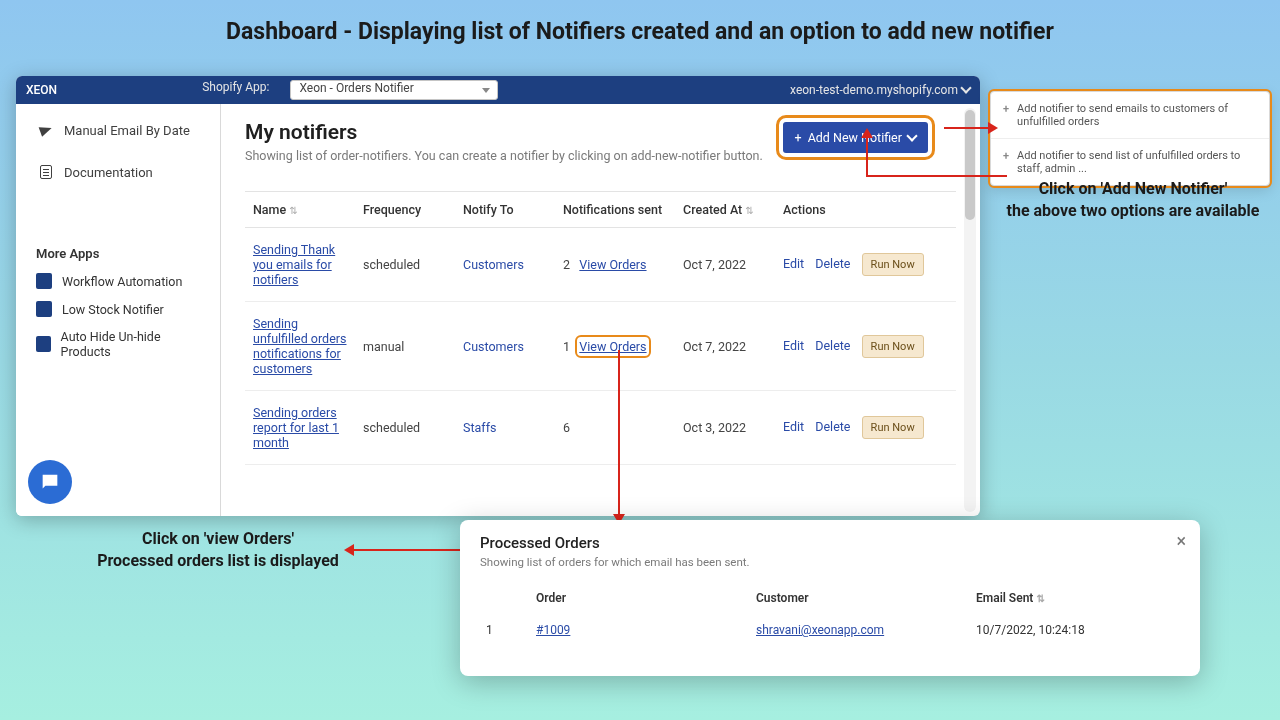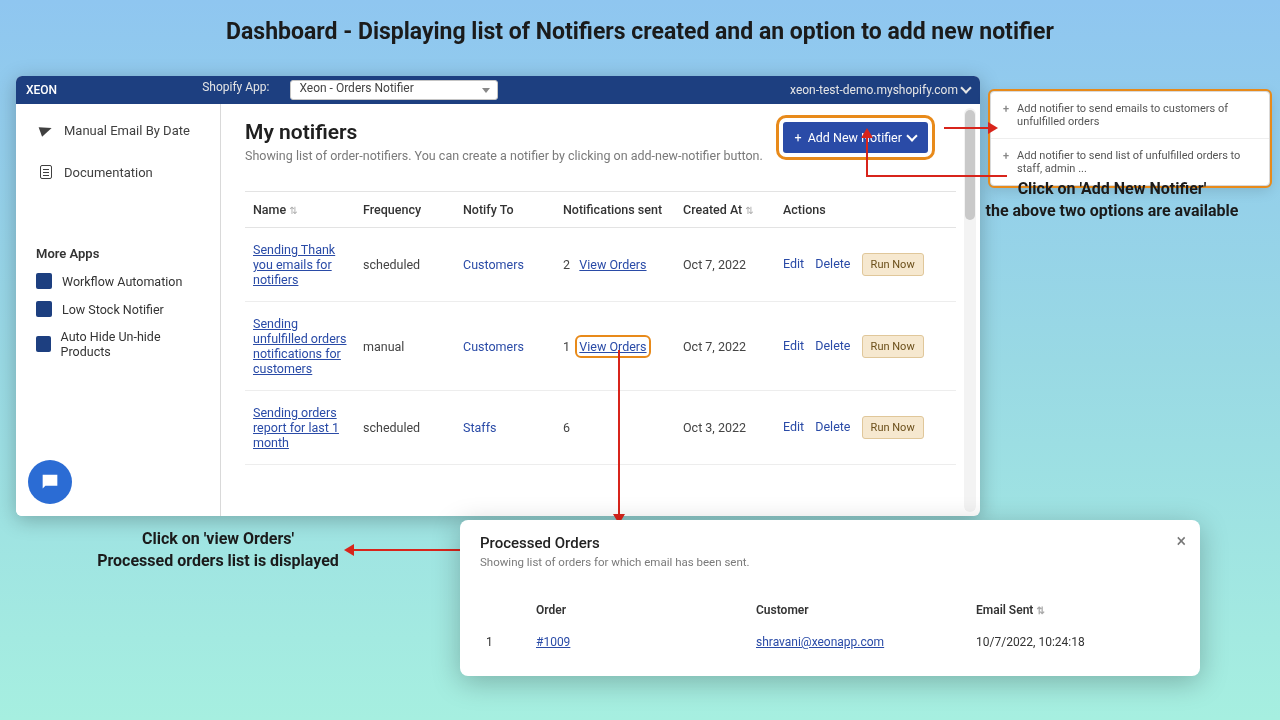--- a/index.html
+++ b/index.html
@@ -162,21 +162,21 @@
   width:280px;
   background:#fff; border:1px solid #d9d9d9; border-radius:4px;
   box-shadow:0 4px 14px rgba(0,0,0,.15);
   outline:2px solid #e88a1a; outline-offset:0;
 }
 .dd-item { padding:10px 12px; font-size:11px; color:#555; display:flex; gap:8px; cursor:pointer;}
 .dd-item + .dd-item { border-top:1px solid #eee;}
 .dd-item .plus { color:#888; font-weight:600;}
 
 .ann-right {
-  position:absolute; top:178px; left:976px; width:272px;
+  position:absolute; top:178px; left:997px; width:272px;
   font-size:16px; font-weight:700; color:#1b1b1b; text-align:center; line-height:1.35;
 }
 .ann-left {
   position:absolute; top:528px; left:88px; width:260px;
   font-size:16px; font-weight:700; color:#1b1b1b; text-align:center; line-height:1.35;
 }
 
 
 .arrow { position:absolute; pointer-events:none; }
 .arrow-line { stroke:#d8241b; stroke-width:2; fill:none; }
@@ -186,21 +186,21 @@
 .modal {
   position:absolute; top:520px; left:460px;
   width:740px; height:156px;
   background:#fff; border-radius:8px;
   box-shadow:0 6px 28px rgba(0,0,0,.25);
   padding:14px 20px;
 }
 .modal h2 { font-size:15px; font-weight:500; color:#222;}
 .modal .sub2 { font-size:11.5px; color:#7a7a7a; margin-top:3px;}
 .modal .x { position:absolute; top:10px; right:14px; font-size:18px; color:#777; cursor:pointer;}
-.modal table { width:100%; margin-top:26px; font-size:12px; border-collapse:collapse;}
+.modal table { width:100%; margin-top:14px; font-size:12px; border-collapse:collapse;}
 .modal th { text-align:left; font-weight:600; color:#333; padding:8px 6px;}
 .modal td { padding:10px 6px; color:#333;}
 </style>
 </head>
 <body>
 
 <div class="annotation-title">Dashboard - Displaying list of Notifiers created and an option to add new notifier</div>
 
 <div class="app-shell">
   <div class="top-bar">

